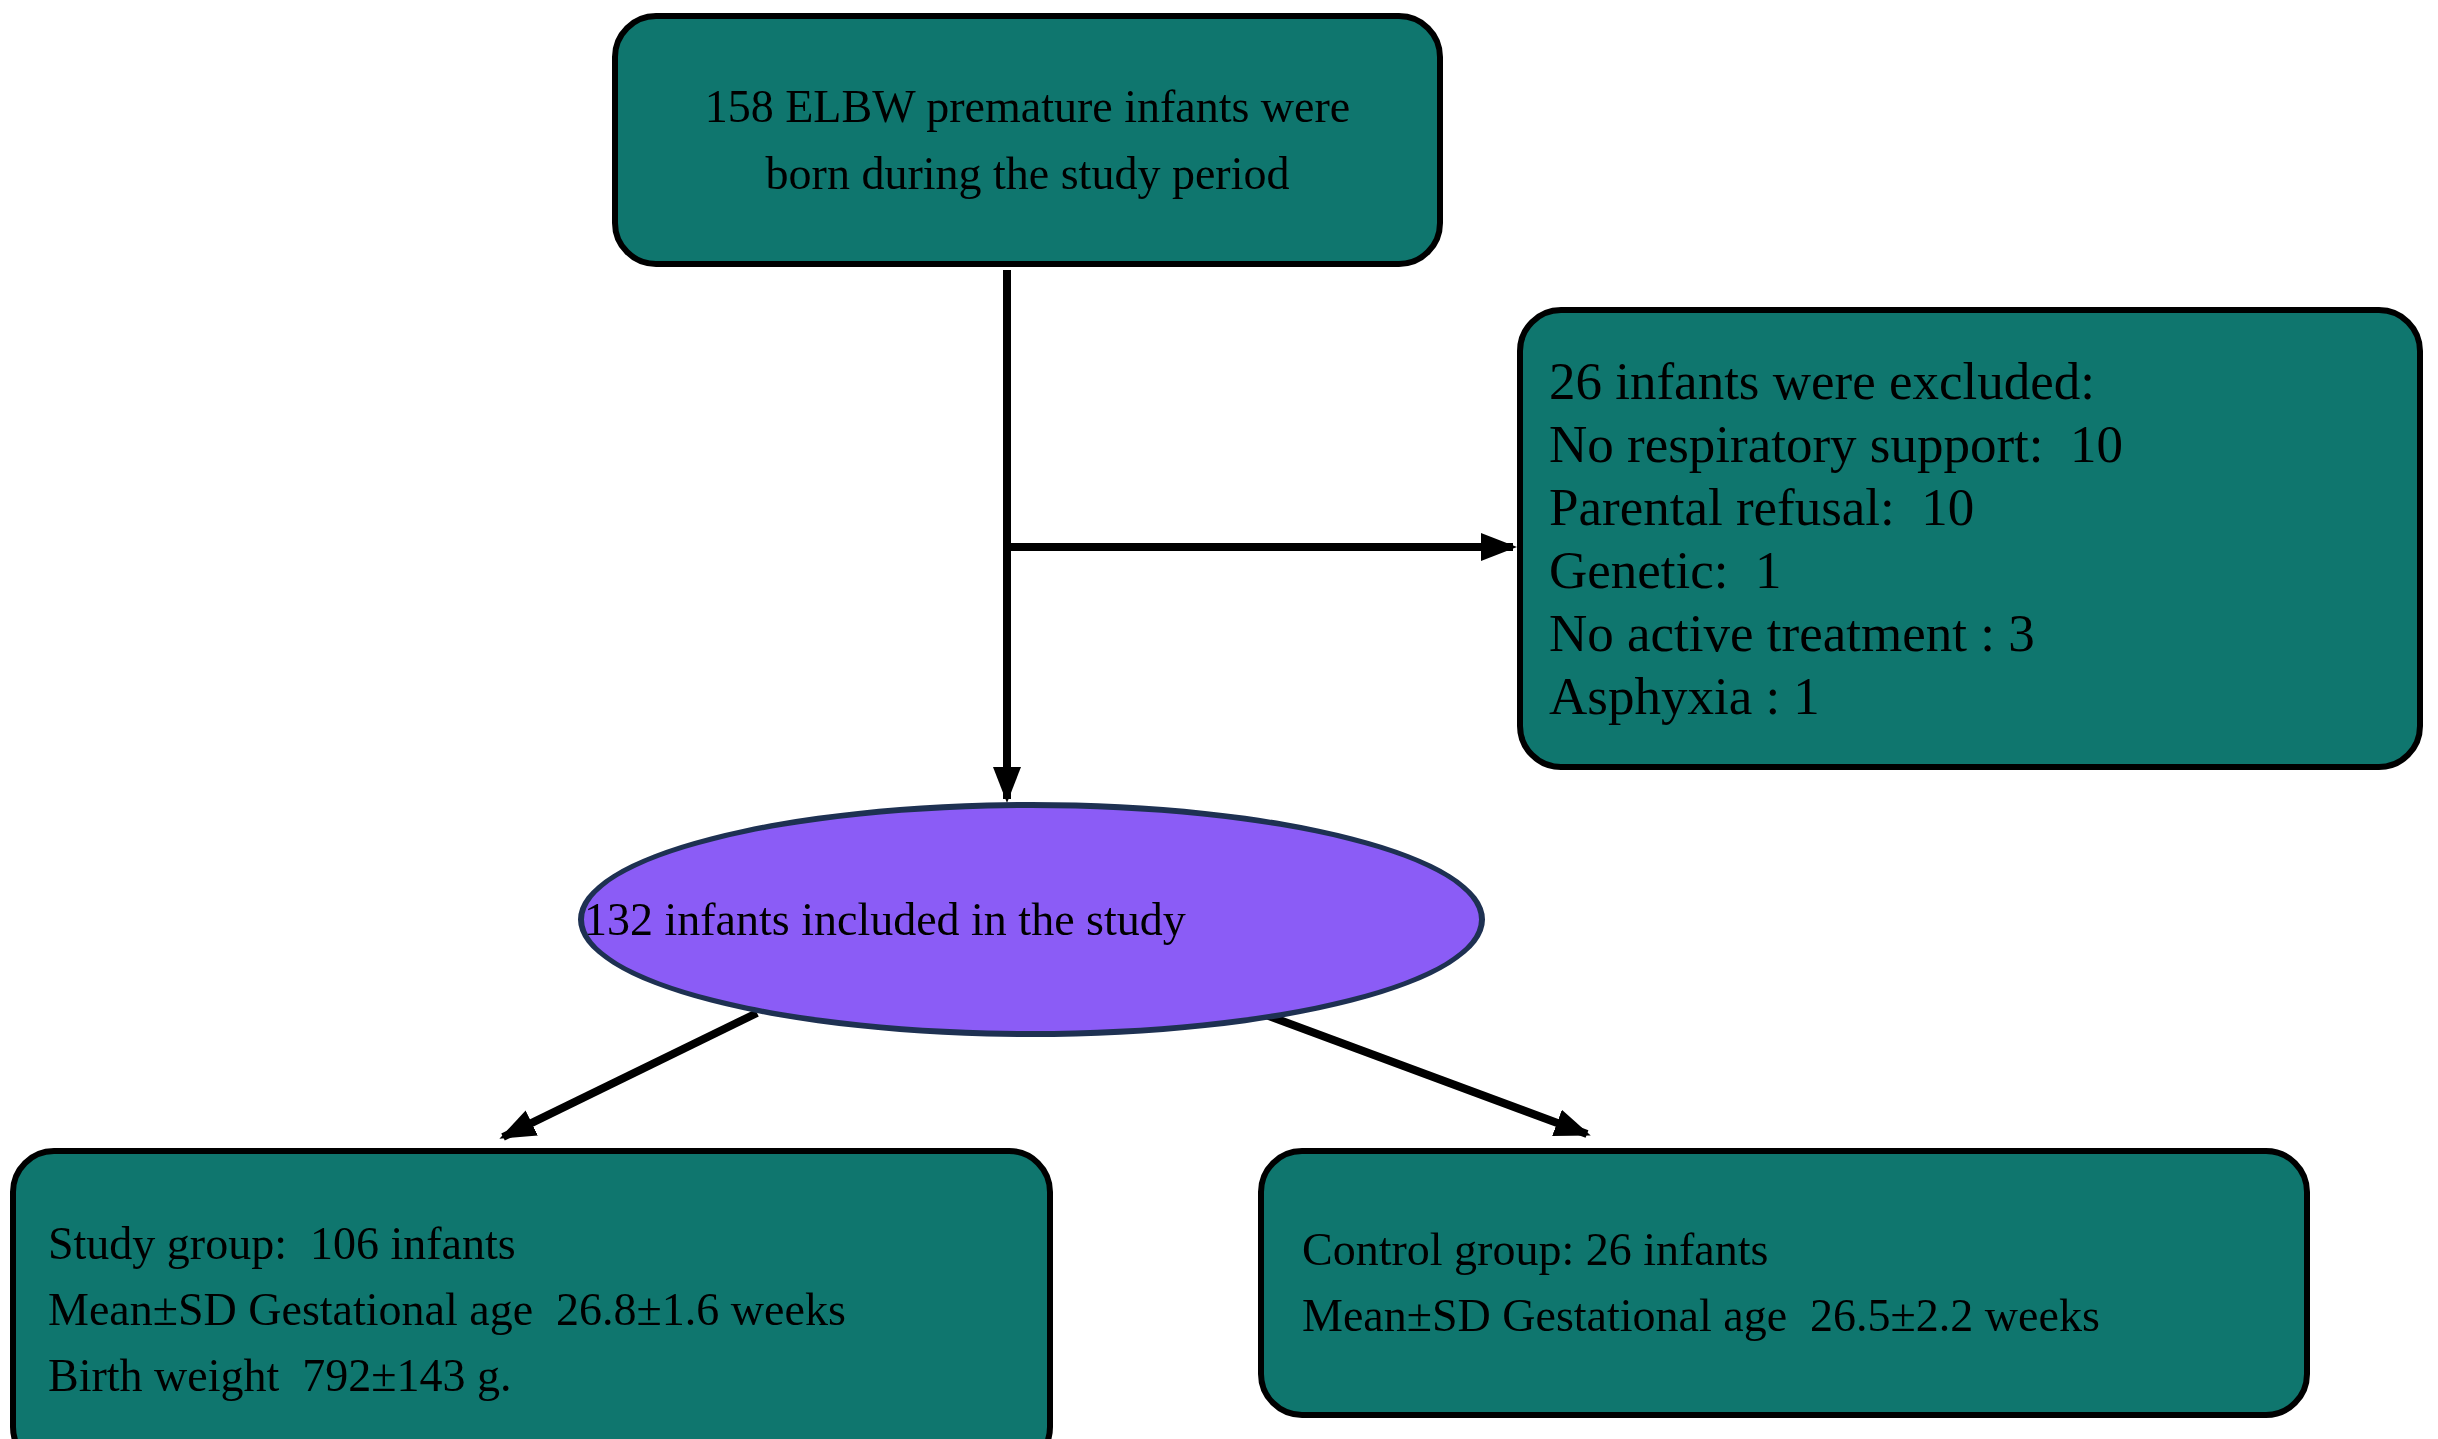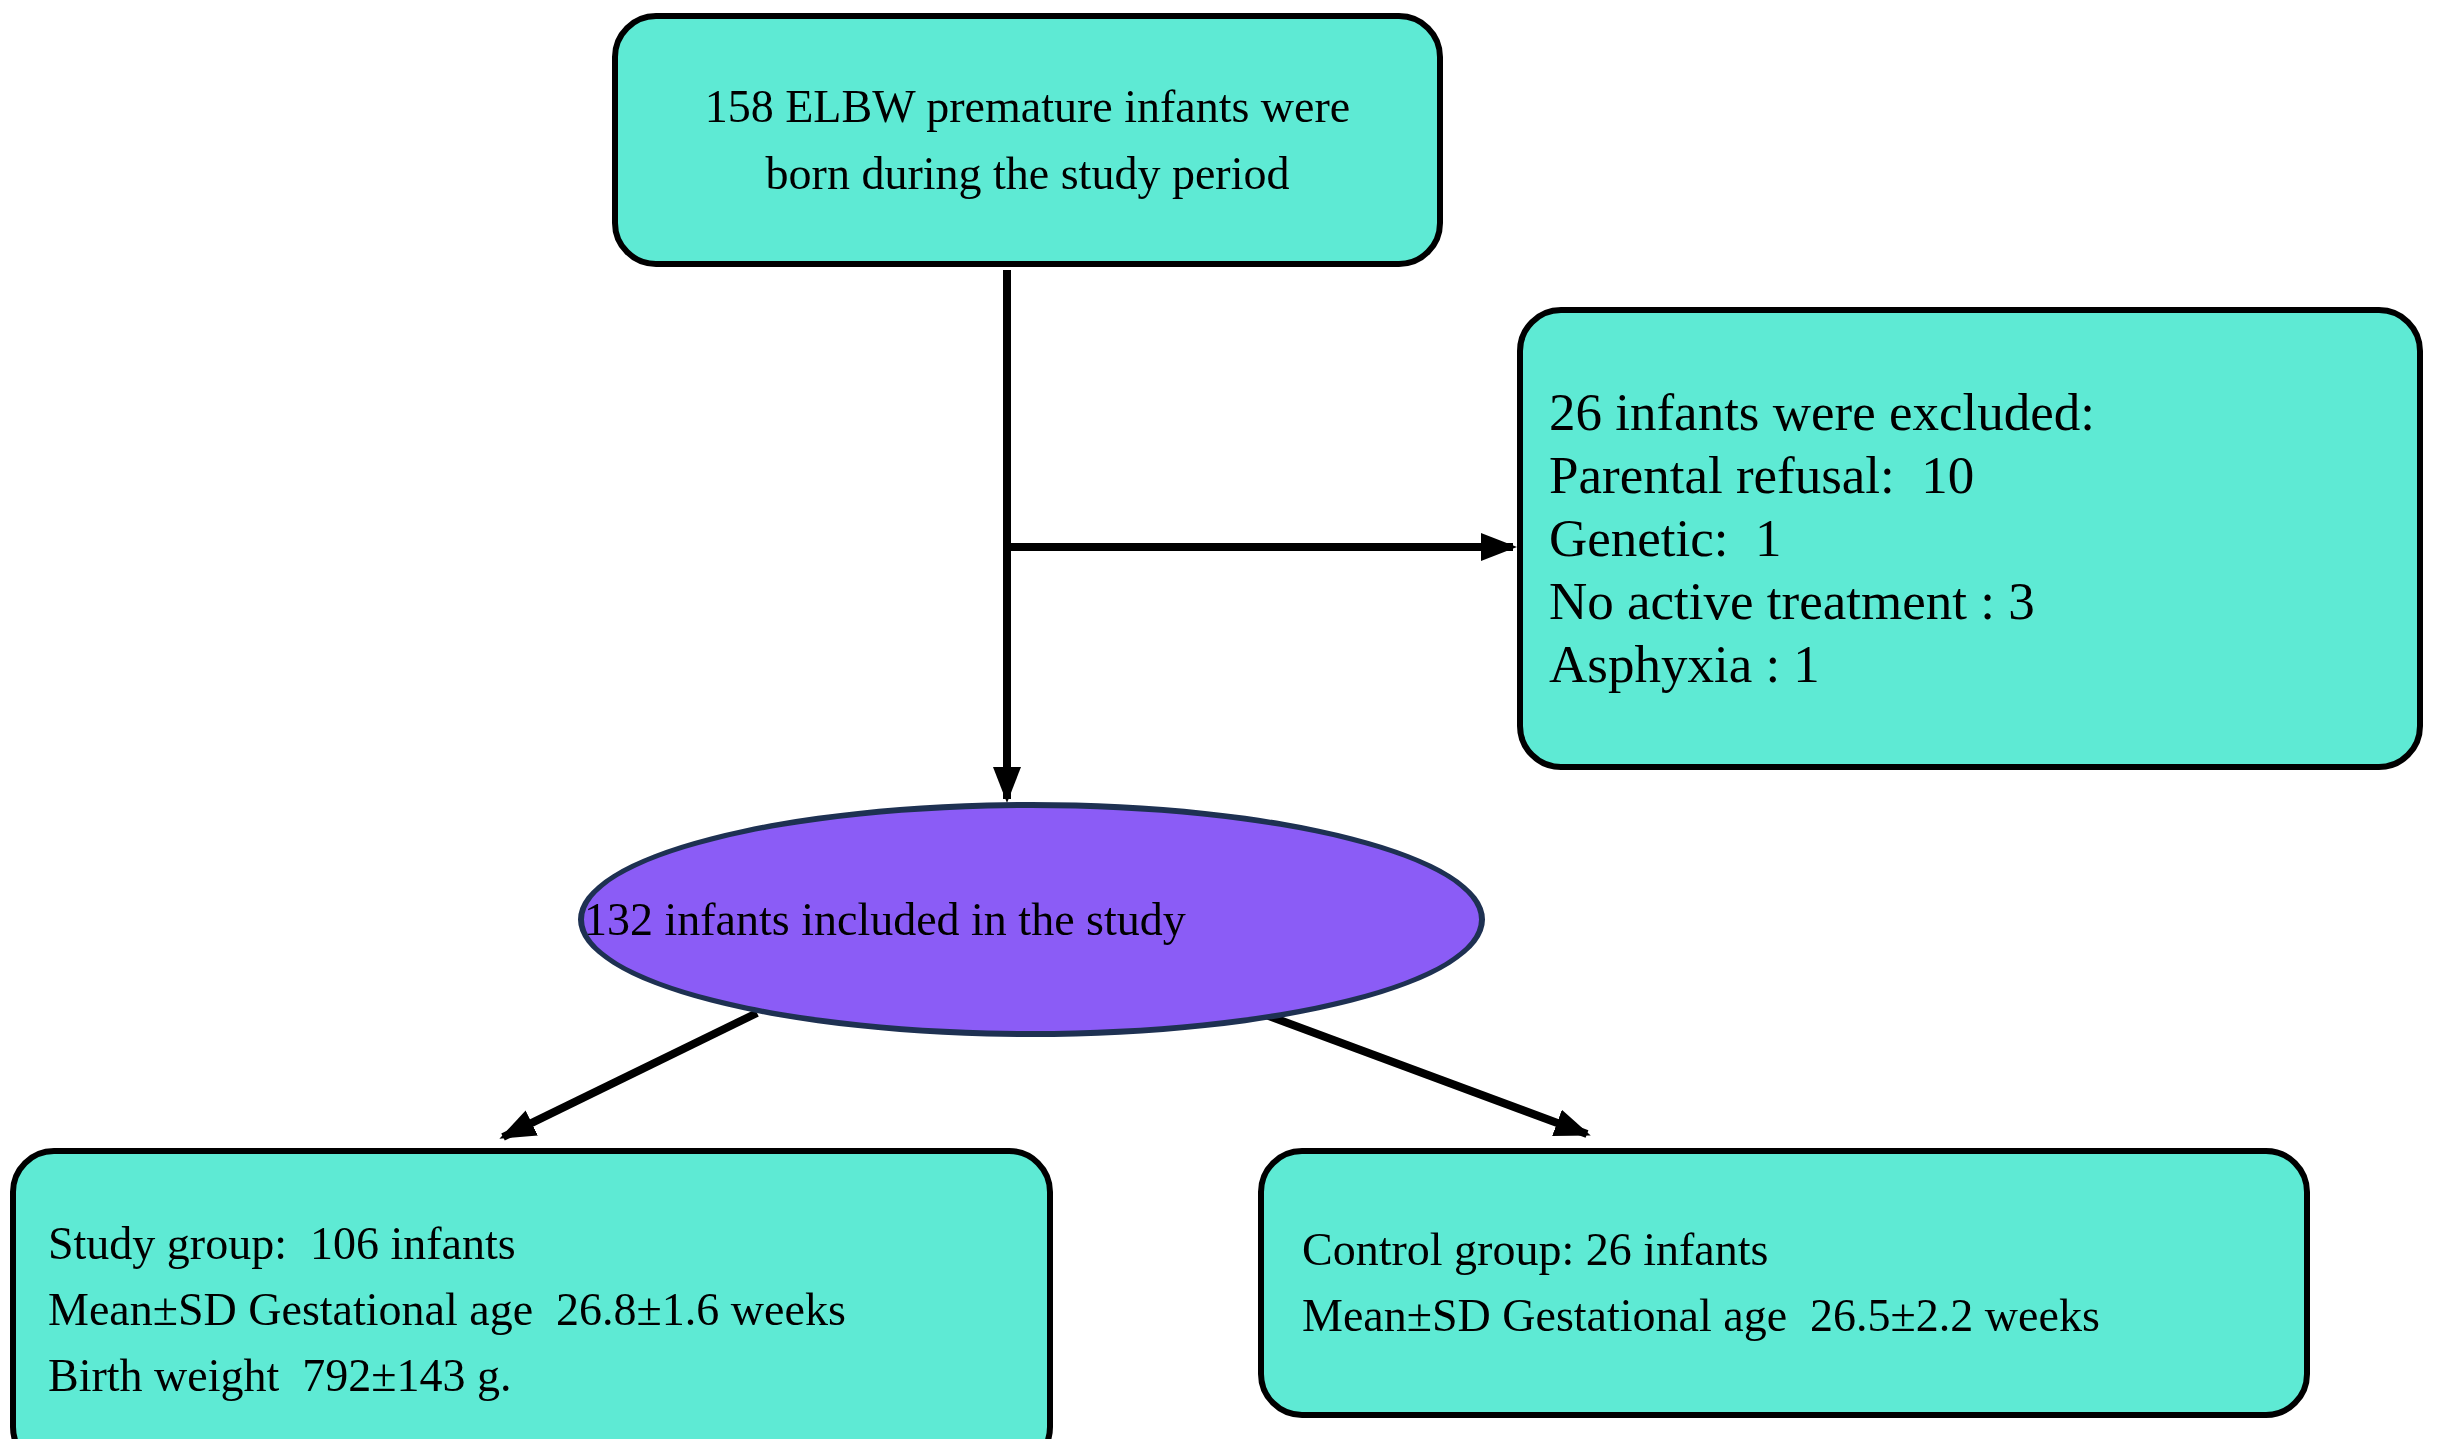--- a/index.html
+++ b/index.html
@@ -16,21 +16,21 @@
   svg.arrows {
     position: absolute;
     left: 0; top: 0;
     width: 2438px; height: 1439px;
     pointer-events: none;
   }
   .rbox {
     position: absolute;
     border: 6px solid #000000;
     border-radius: 44px;
-    background: #5eead4;
+    background: #0f766e;
   }
   .top-box {
     left: 612px; top: 13px;
     width: 831px; height: 254px;
     display: flex; flex-direction: column;
     justify-content: center; align-items: center;
     text-align: center;
     font-size: 46px; line-height: 67px;
   }
   .excl-box {
@@ -91,20 +91,21 @@
     <path d="M1258,1012 L1587,1134" stroke="#000000" stroke-width="8" fill="none" marker-end="url(#ah)"></path>
   </svg>
 
   <div class="rbox top-box">
     <div class="line">158 ELBW premature infants were</div>
     <div class="line">born during the study period</div>
   </div>
 
   <div class="rbox excl-box">
     <div class="line">26 infants were excluded:</div>
+    <div class="line">No respiratory support:  10</div>
     <div class="line">Parental refusal:  10</div>
     <div class="line">Genetic:  1</div>
     <div class="line">No active treatment : 3</div>
     <div class="line">Asphyxia : 1</div>
   </div>
 
   <div class="ellipse">
     <span class="line">132 infants included in the study</span>
   </div>
 

